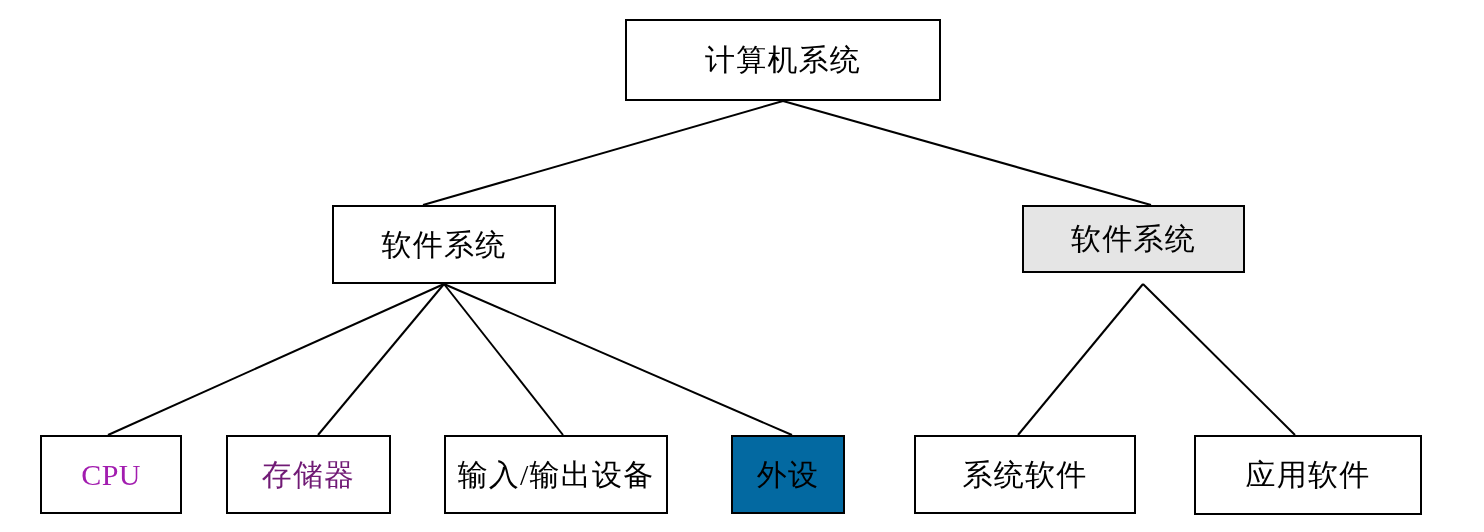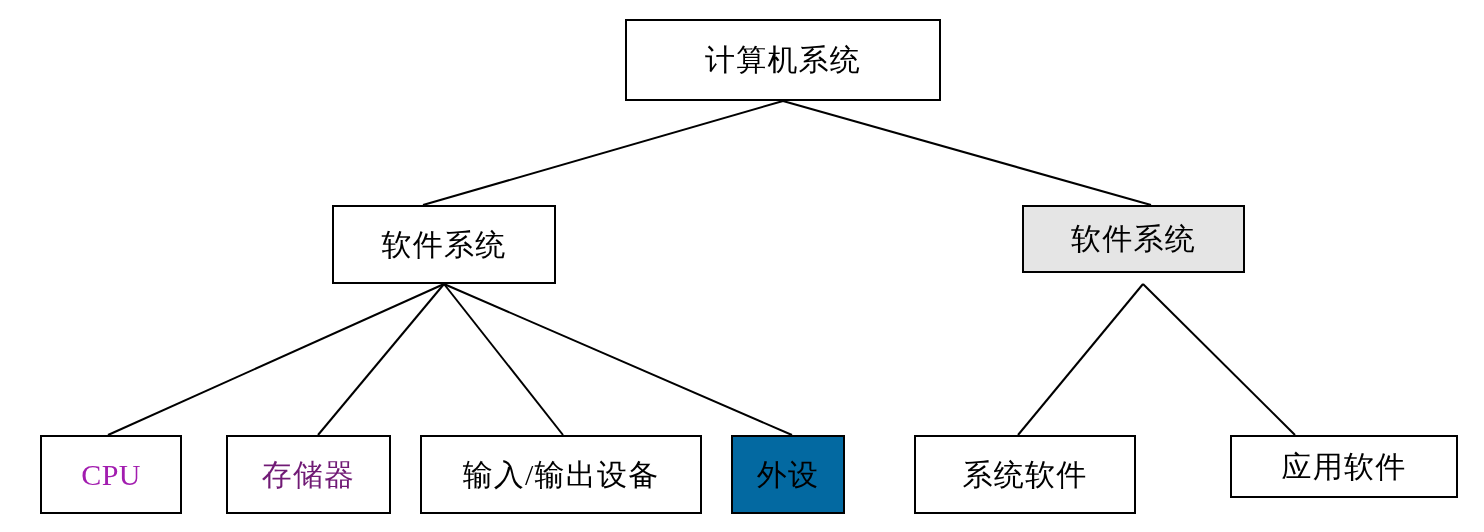--- a/index.html
+++ b/index.html
@@ -71,27 +71,27 @@
       </div>
       <div class="node-box" style="left: 1014px; top: 205px; width: 223px; height: 68px; border-color: rgb(0, 0, 0); background: #e5e5e5;">
         <span class="node-label" style="color: rgb(0, 0, 0);">软件系统</span>
       </div>
       <div class="node-box" style="left: 32px; top: 435px; width: 142px; height: 79px; border-color: rgb(0, 0, 0); background: rgb(255, 255, 255);">
         <span class="node-label latin" style="color: #a21caf;">CPU</span>
       </div>
       <div class="node-box" style="left: 218px; top: 435px; width: 165px; height: 79px; border-color: rgb(0, 0, 0); background: rgb(255, 255, 255);">
         <span class="node-label" style="color: #701a75;">存储器</span>
       </div>
-      <div class="node-box" style="left: 412px; top: 435px; width: 282px; height: 79px; border-color: rgb(0, 0, 0); background: rgb(255, 255, 255);">
+      <div class="node-box" style="left: 436px; top: 435px; width: 224px; height: 79px; border-color: rgb(0, 0, 0); background: rgb(255, 255, 255);">
         <span class="node-label" style="color: rgb(0, 0, 0);">输入/输出设备</span>
       </div>
       <div class="node-box" style="left: 723px; top: 435px; width: 114px; height: 79px; border-color: rgb(0, 0, 0); background: #0369a1;">
         <span class="node-label" style="color: rgb(0, 0, 0);">外设</span>
       </div>
       <div class="node-box" style="left: 906px; top: 435px; width: 222px; height: 79px; border-color: rgb(0, 0, 0); background: rgb(255, 255, 255); text-align: right;">
         <span class="node-label" style="color: rgb(0, 0, 0);">系统软件</span>
       </div>
-      <div class="node-box" style="left: 1222px; top: 435px; width: 228px; height: 63px; border-color: rgb(0, 0, 0); background: rgb(255, 255, 255);">
+      <div class="node-box" style="left: 1186px; top: 435px; width: 228px; height: 80px; border-color: rgb(0, 0, 0); background: rgb(255, 255, 255);">
         <span class="node-label" style="color: rgb(0, 0, 0);">应用软件</span>
       </div>
     </div>
 
 </div>
 
 </body></html>

